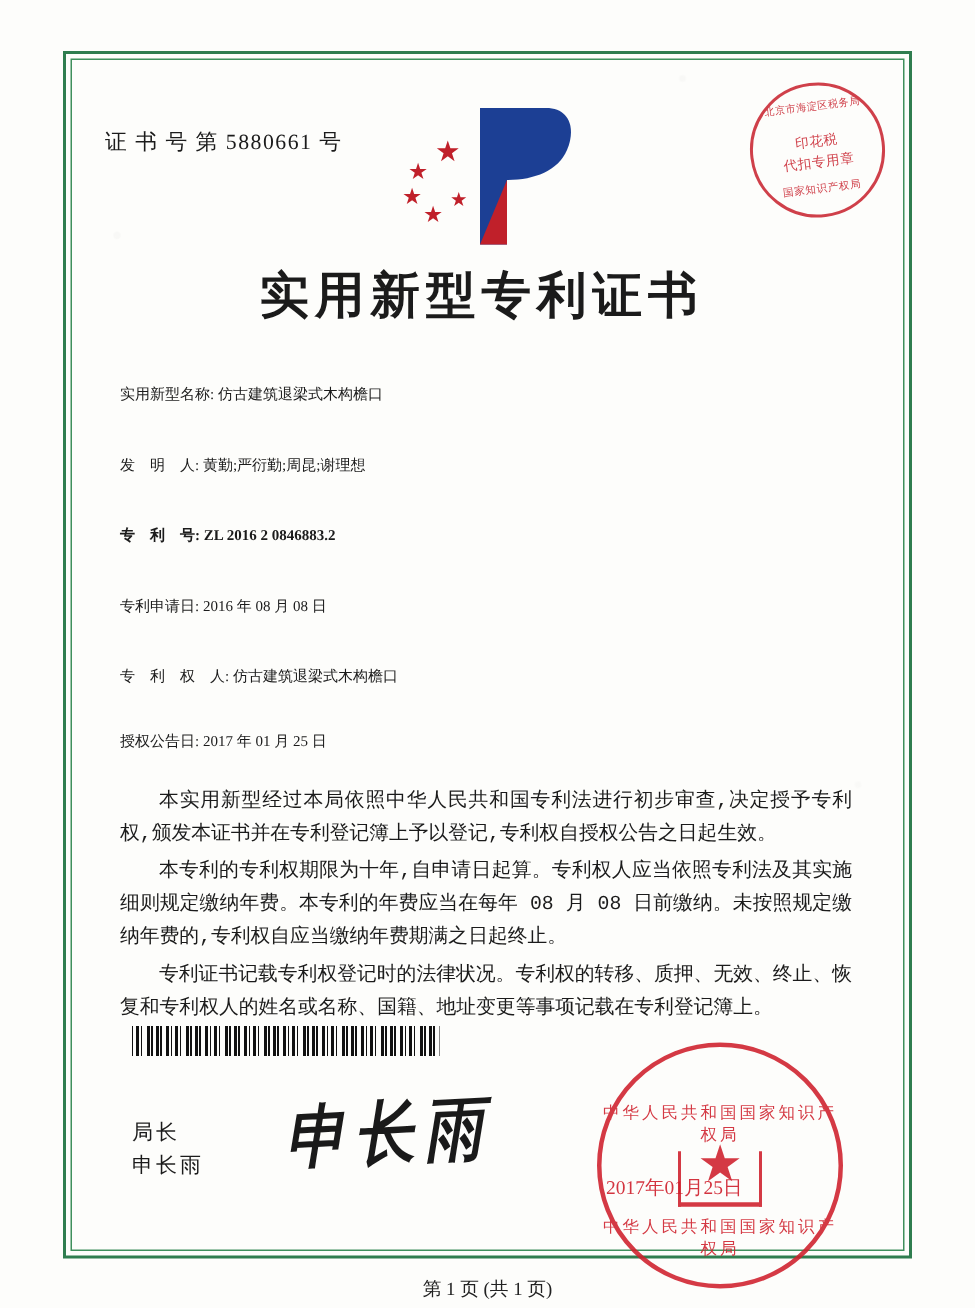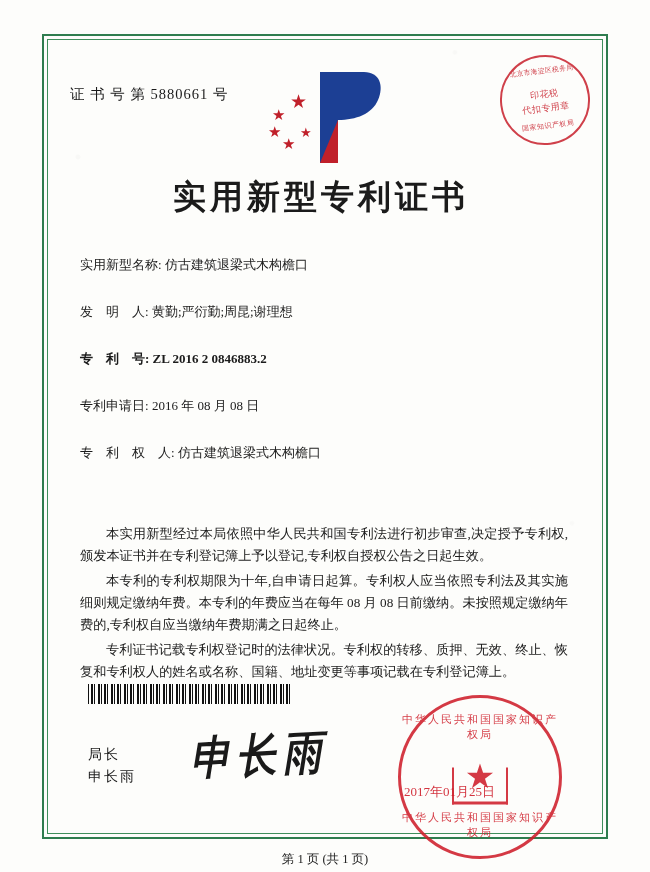--- a/index.html
+++ b/index.html
@@ -116,21 +116,21 @@
     font-size: 33px;
     font-weight: bold;
     letter-spacing: 4px;
     font-family: "Liberation Serif", serif;
   }
 
   
   .field {
     position: absolute;
     left: 80px;
-    font-size: 13px;
+    font-size: 10px;
     white-space: nowrap;
   }
   .field .label {
     display: inline-block;
     font-family: "Liberation Serif", serif;
   }
   .field .value {
     display: inline-block;
     font-family: "Liberation Serif", serif;
   }
@@ -147,20 +147,21 @@
     left: 80px; top: 523px;
     width: 488px;
     font-size: 13.2px;
     line-height: 22px;
     text-align: justify;
     font-family: "Liberation Serif", serif;
   }
   .body-text p {
     margin: 0 0 3px 0;
     text-indent: 26px;
+    font-family: Liberation Mono, monospace;
   }
 
   
   .barcode {
     position: absolute;
     left: 88px; top: 684px;
     width: 205px; height: 20px;
     background:
       repeating-linear-gradient(to right,
         #111 0 1px, transparent 1px 3px,
@@ -208,20 +209,21 @@
     color: #cf1f2b;
     line-height: 1;
   }
   .seal-arc-top, .seal-arc-bottom {
     position: absolute;
     width: 100%;
     text-align: center;
     font-size: 11px;
     letter-spacing: 2px;
     font-family: "Liberation Serif", serif;
+    margin-top: 22px;
   }
   .seal-arc-top { top: 14px; }
   .seal-arc-bottom { bottom: 16px; }
   .seal-emblem {
     position: absolute;
     left: 50%; top: 56%;
     transform: translate(-50%,-50%);
     width: 52px; height: 34px;
     border-bottom: 3px solid #cf1f2b;
     border-left: 2px solid #cf1f2b;
@@ -297,20 +299,24 @@
     <span class="value">ZL 2016 2 0846883.2</span>
   </div>
   <div class="field f4">
     <span class="label">专利申请日:</span>
     <span class="value">2016 年 08 月 08 日</span>
   </div>
   <div class="field f5">
     <span class="label">专　利　权　人:</span>
     <span class="value">仿古建筑退梁式木构檐口</span>
   </div>
+  <div class="field f6">
+    <span class="label">授权公告日:</span>
+    <span class="value">2017 年 01 月 25 日</span>
+  </div>
 
   <div class="body-text">
     <p>本实用新型经过本局依照中华人民共和国专利法进行初步审查,决定授予专利权,颁发本证书并在专利登记簿上予以登记,专利权自授权公告之日起生效。</p>
     <p>本专利的专利权期限为十年,自申请日起算。专利权人应当依照专利法及其实施细则规定缴纳年费。本专利的年费应当在每年 08 月 08 日前缴纳。未按照规定缴纳年费的,专利权自应当缴纳年费期满之日起终止。</p>
     <p>专利证书记载专利权登记时的法律状况。专利权的转移、质押、无效、终止、恢复和专利权人的姓名或名称、国籍、地址变更等事项记载在专利登记簿上。</p>
   </div>
 
   <div class="barcode"></div>
 
   <div class="sig-label sig-l1">局长</div>

